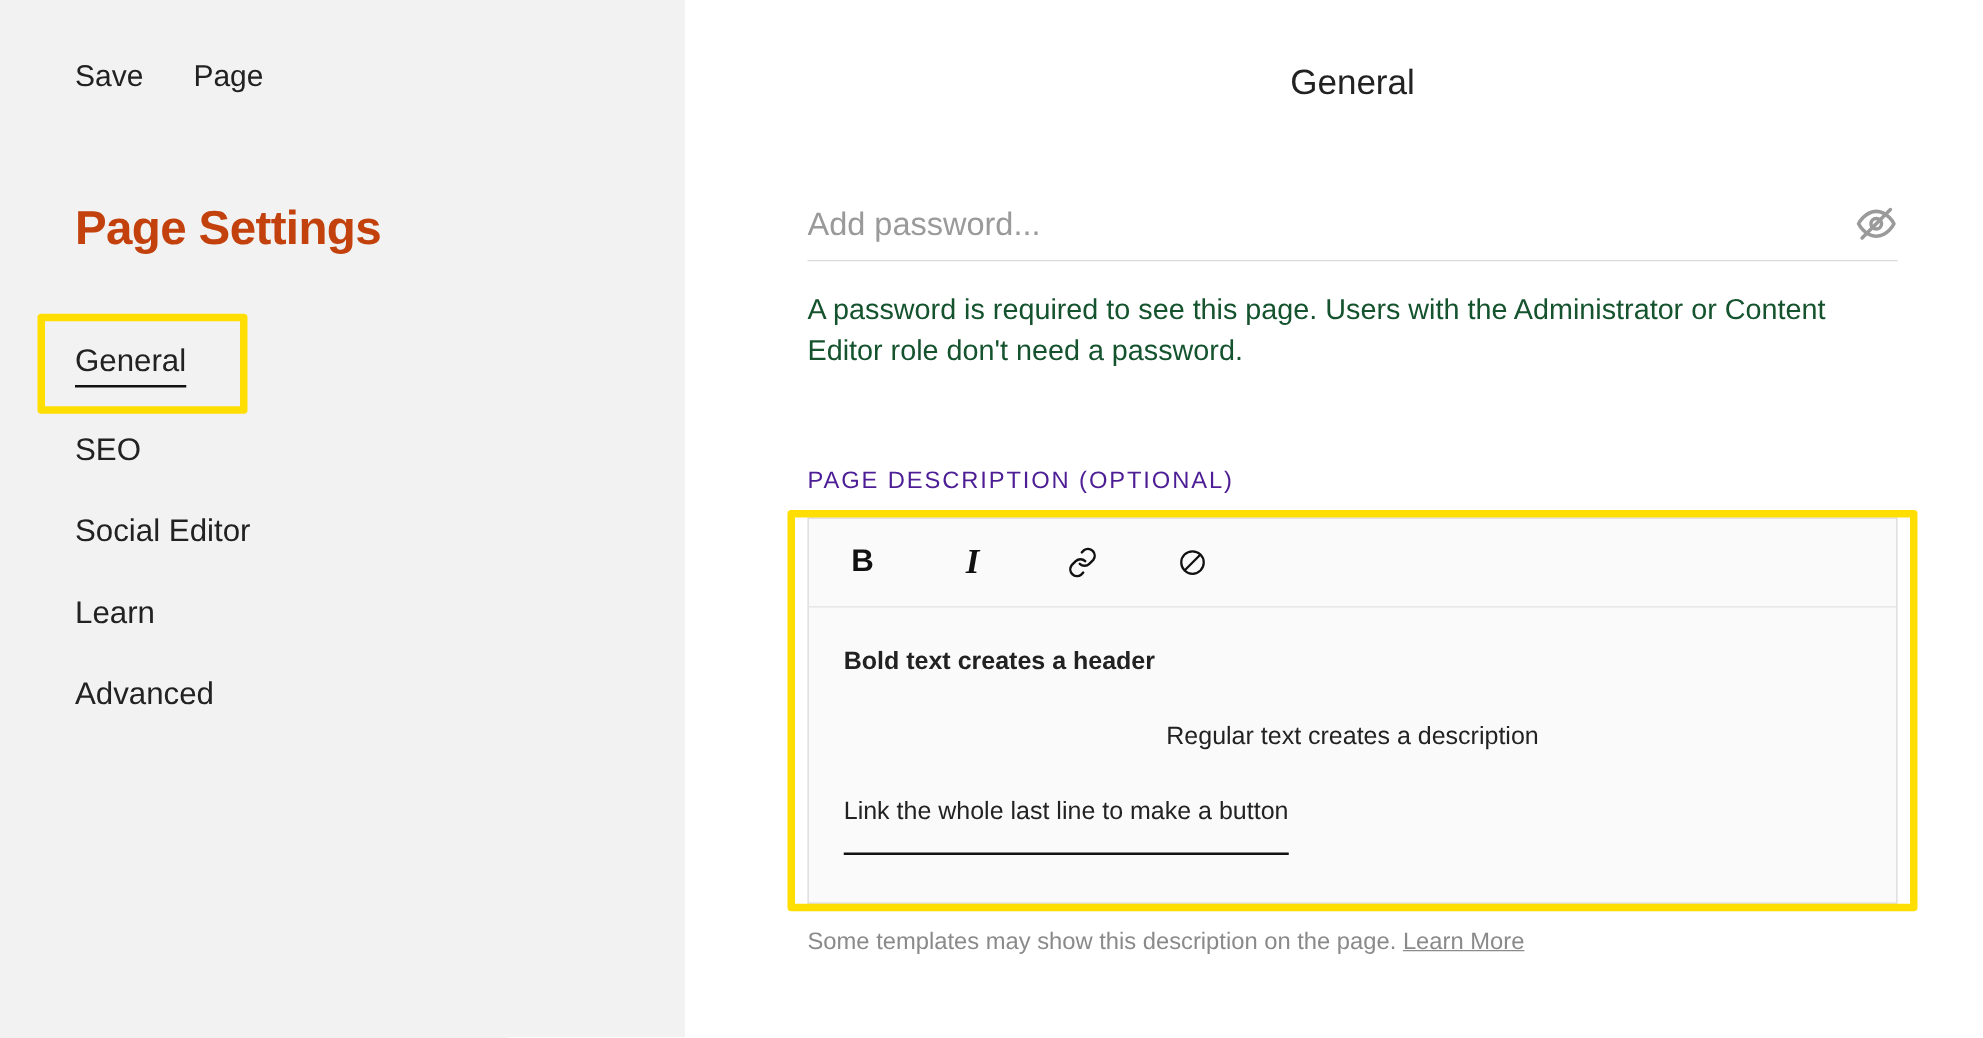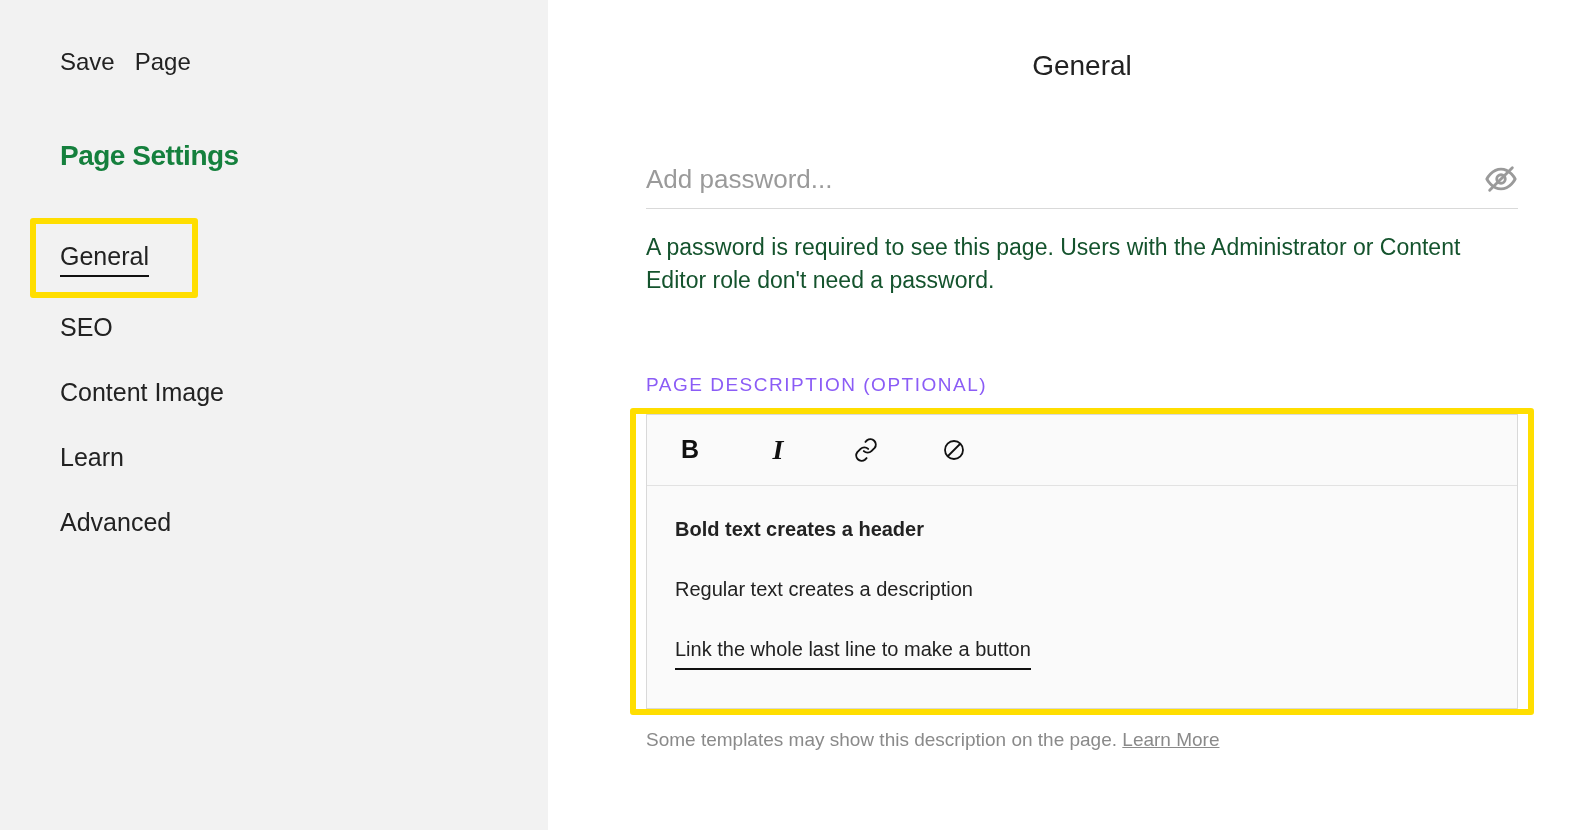--- a/index.html
+++ b/index.html
@@ -14,31 +14,31 @@
     display: flex;
   }
   .sidebar {
     width: 548px;
     height: 100%;
     background: #f2f2f2;
     padding: 48px 60px 0 60px;
   }
   .top-actions {
     display: flex;
-    gap: 20px;
+    gap: 40px;
     font-size: 24px;
     color: #222;
-    margin-bottom: 64px;
+    margin-bottom: 86px;
   }
   .top-actions span { cursor: pointer; }
   .sidebar h1 {
-    font-size: 28px;
+    font-size: 38px;
     font-weight: 600;
     letter-spacing: -0.5px;
-    color: #15803d;
+    color: #c2410c;
     margin-bottom: 70px;
   }
   .nav {
     display: flex;
     flex-direction: column;
     gap: 36px;
   }
   .nav-item {
     font-size: 25px;
     color: #222;
@@ -101,21 +101,21 @@
   .help-text {
     font-size: 23px;
     color: #14532d;
     line-height: 1.45;
     margin-top: 22px;
   }
 
   .section-label {
     font-size: 19px;
     letter-spacing: 1.5px;
-    color: #8b5cf6;
+    color: #4c1d95;
     text-transform: uppercase;
     margin-top: 76px;
     margin-bottom: 18px;
   }
 
   .editor-wrap {
     position: relative;
   }
   .hl-editor {
     left: -16px; top: -6px; right: -16px; bottom: -6px;
@@ -142,24 +142,24 @@
   }
   .tool-bold { font-weight: 800; font-size: 25px; }
   .tool-italic { font-style: italic; font-family: Georgia, serif; font-size: 28px; font-weight: 600; }
   .editor-body {
     padding: 28px 28px 38px 28px;
     font-size: 20px;
     color: #222;
     line-height: 1.5;
   }
   .editor-body .bold-line { font-weight: 700; margin-bottom: 30px; }
-  .editor-body .reg-line { margin-bottom: 30px; }
+  .editor-body .reg-line { margin-bottom: 30px; text-align: center; }
   .editor-body .link-line {
     border-bottom: 2px solid #111;
-    padding-bottom: 4px;
+    padding-bottom: 18px;
     display: inline-block;
   }
 
   .footer-help {
     font-size: 19px;
     color: #8a8a8a;
     margin-top: 20px;
   }
   .footer-help a {
     color: #8a8a8a;
@@ -175,21 +175,21 @@
     <span>Save</span>
     <span>Page</span>
   </div>
   <h1>Page Settings</h1>
   <nav class="nav">
     <div style="position:relative; align-self:flex-start;">
       <span class="nav-item active">General</span>
       <div class="hl-box hl-general"></div>
     </div>
     <span class="nav-item">SEO</span>
-    <span class="nav-item">Content Image</span>
+    <span class="nav-item">Social Editor</span>
     <span class="nav-item">Learn</span>
     <span class="nav-item">Advanced</span>
   </nav>
 </aside>
 
 <main class="main">
   <div class="main-header">General</div>
 
   <div class="password-row">
     <input class="password-input" type="text" placeholder="Add password..." style="">

